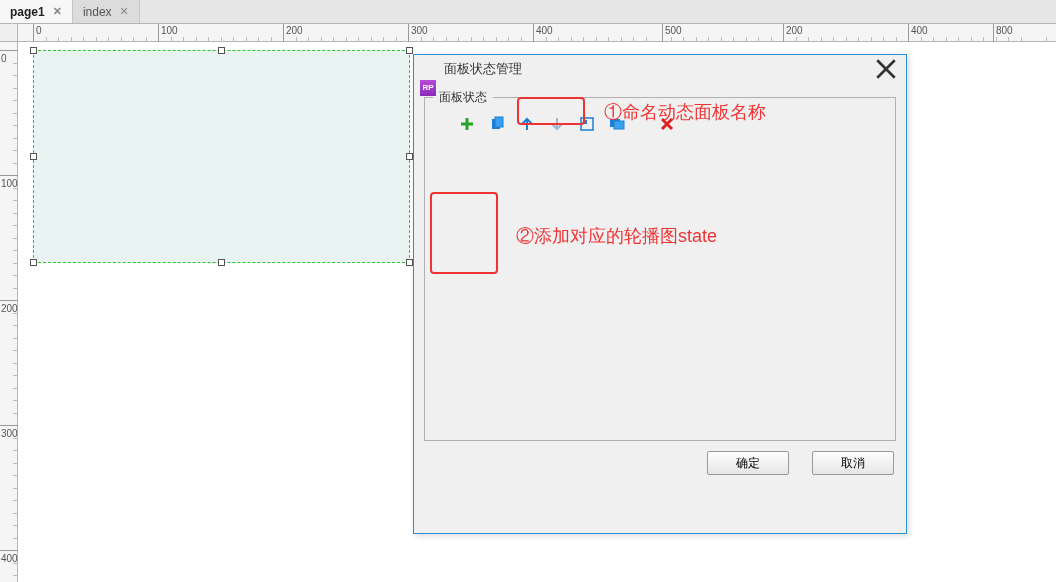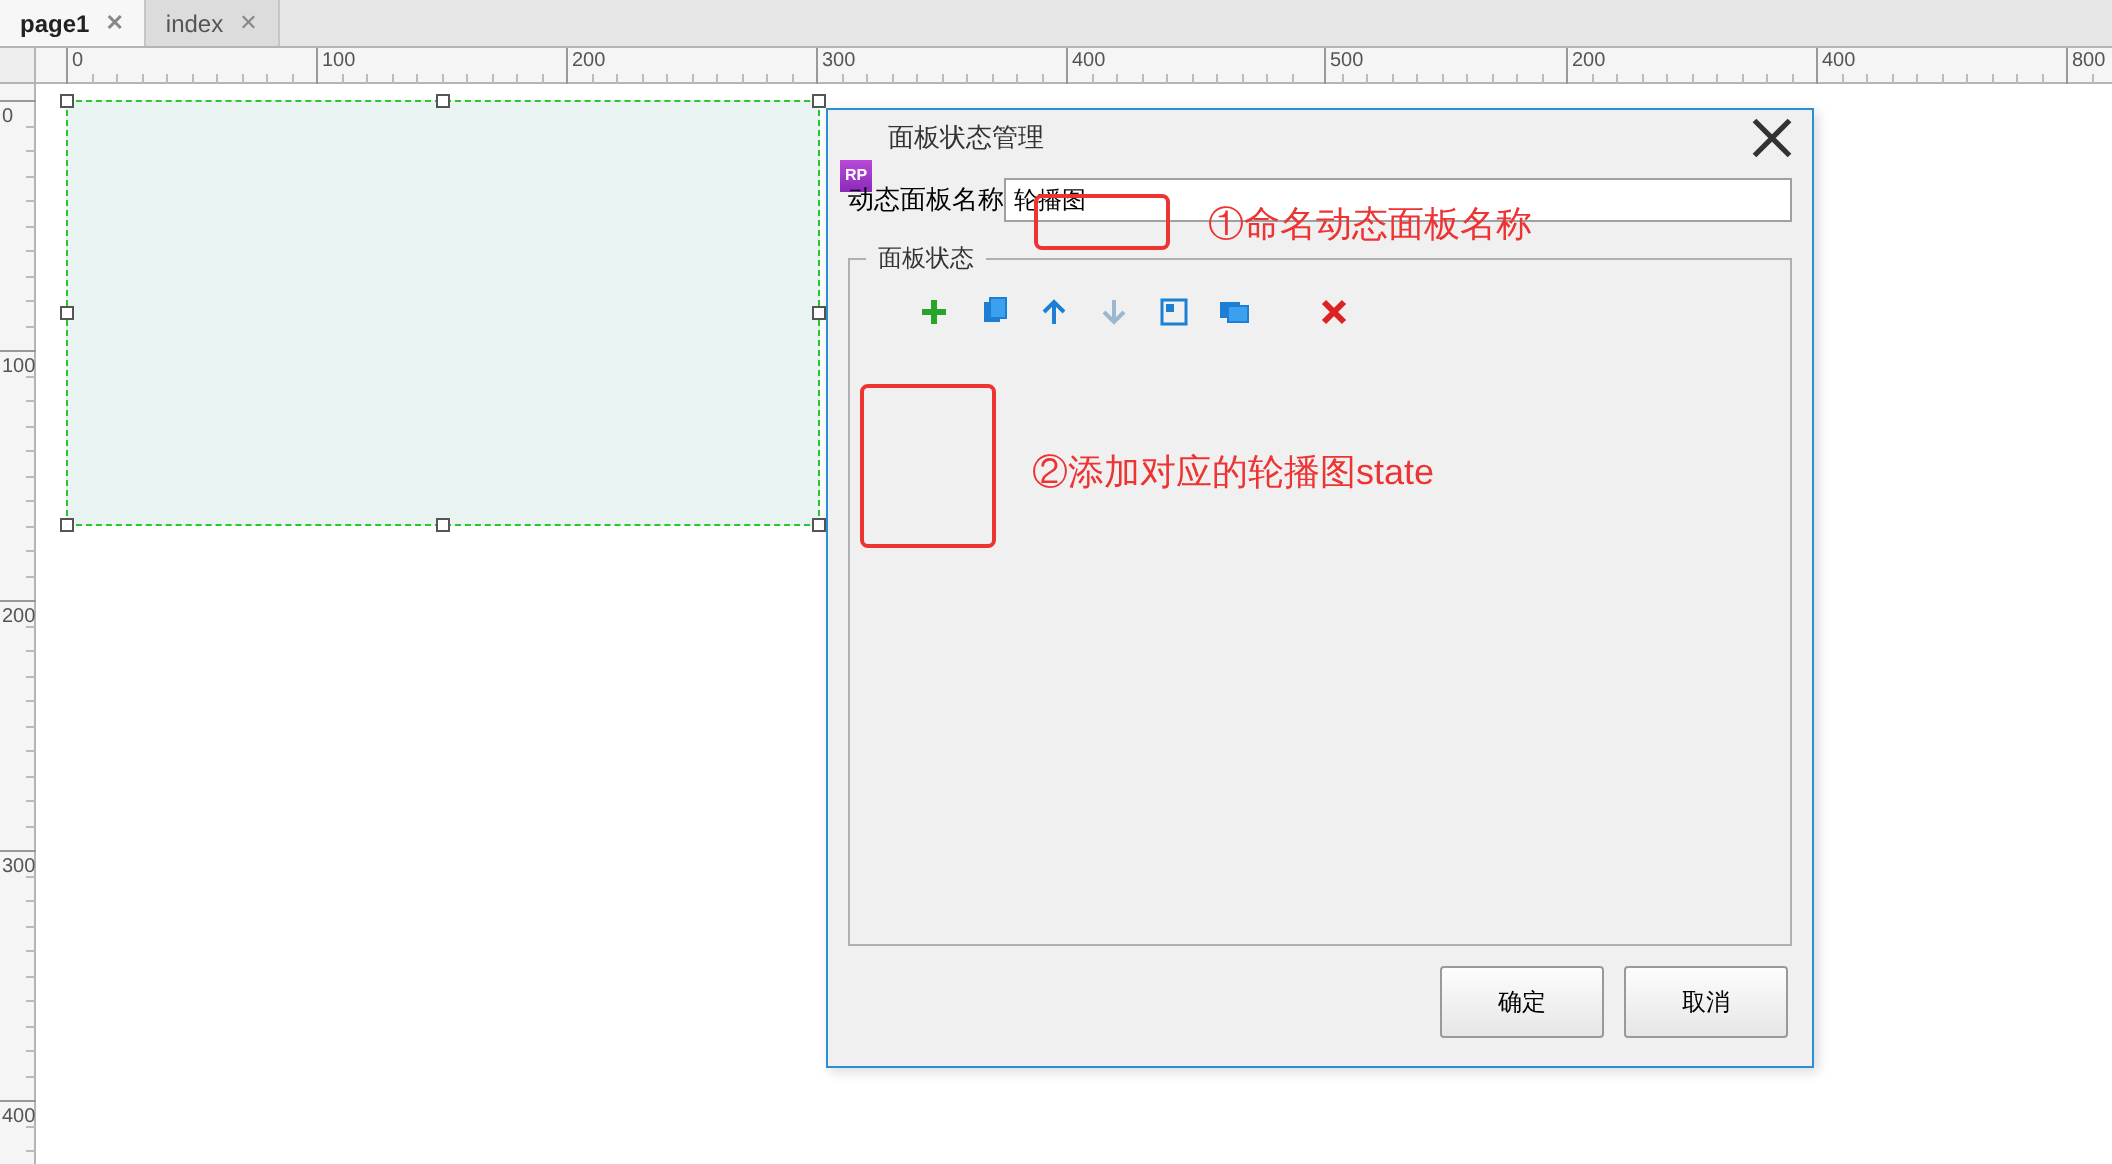--- a/index.html
+++ b/index.html
@@ -42,21 +42,21 @@
 
     fieldset.states { border: 1px solid #b0b0b0; padding: 8px 8px 8px 8px; height: 352px; position: relative; }
     fieldset.states legend { font-size: 12px; padding: 0 6px; color:#333; }
     .state-toolbar { display:flex; gap: 14px; padding: 2px 0 6px 26px; align-items:center; }
     .state-toolbar svg { width:16px; height:16px; cursor:pointer; }
     .state-list { position:absolute; left:8px; right:8px; top:40px; bottom:10px; background:#fff; border:1px solid #a0a0a0; overflow:auto; }
     .state-item { padding: 3px 10px; font-size: 14px; cursor:pointer; }
     .state-item.selected { background: #cfeaf9; }
 
     .dlg-buttons { display:flex; justify-content:flex-end; gap:10px; padding: 10px 12px 12px 0; }
-    .btn { width: 82px; height: 36px; background: linear-gradient(#fdfdfd,#e6e6e6); border:1px solid #999; border-radius:2px; font-size:12px; cursor:pointer; }
+    .btn { width: 82px; height: 24px; background: linear-gradient(#fdfdfd,#e6e6e6); border:1px solid #999; border-radius:2px; font-size:12px; cursor:pointer;margin-left:13px; }
 
     
     .anno-box { position:absolute; border:2.5px solid #e33; border-radius:4px; pointer-events:none; }
     .anno-text { position:absolute; color:#e33; font-size:18px; pointer-events:none; }
   </style>
 </head>
 <body>
 
 <div class="tabbar">
   <div class="tab active">
@@ -160,21 +160,21 @@
     </div>
     <div class="tick min" style="left: 902.5px;"></div>
     <div class="tick min" style="left: 915px;"></div>
     <div class="tick min" style="left: 927.5px;"></div>
     <div class="tick min" style="left: 940px;"></div>
     <div class="tick min" style="left: 952.5px;"></div>
     <div class="tick min" style="left: 965px;"></div>
     <div class="tick min" style="left: 977.5px;"></div>
     <div class="tick min" style="left: 990px;"></div>
     <div class="tick min" style="left: 1002.5px;"></div>
-    <div class="tick" style="left: 1015px;">
+    <div class="tick" style="left: 975px;">
       <span>800</span>
     </div>
     <div class="tick min" style="left: 1027.5px;"></div>
   </div>
 <div class="vruler">
     <div class="tick" style="top: 8px;">
       <span>0</span>
     </div>
     <div class="tick min" style="top: 20.5px;"></div>
     <div class="tick min" style="top: 33px;"></div>
@@ -245,24 +245,20 @@
   <div class="dlg-title">
     <div class="dlg-icon">RP</div>
     <span>面板状态管理</span>
     <div class="dlg-close">
       <svg viewBox="0 0 16 16">
           <path d="M3 3 L13 13 M13 3 L3 13" stroke="#333" stroke-width="1.5" fill="none"></path>
         </svg>
     </div>
   </div>
   <div class="dlg-body">
-    <div class="row-name">
-      <span>动态面板名称</span>
-      <input type="text" value="轮播图" style="">
-    </div>
     <fieldset class="states">
       <legend>面板状态</legend>
       <div class="state-toolbar">
         <svg viewBox="0 0 16 16">
             <path d="M8 2v12M2 8h12" stroke="#28a428" stroke-width="3"></path>
           </svg>
         <svg viewBox="0 0 16 16">
             <rect x="3" y="3" width="8" height="10" fill="#1c7fd4"></rect>
             <rect x="6" y="1" width="8" height="10" fill="#3aa0ef" stroke="#1c7fd4"></rect>
           </svg>

